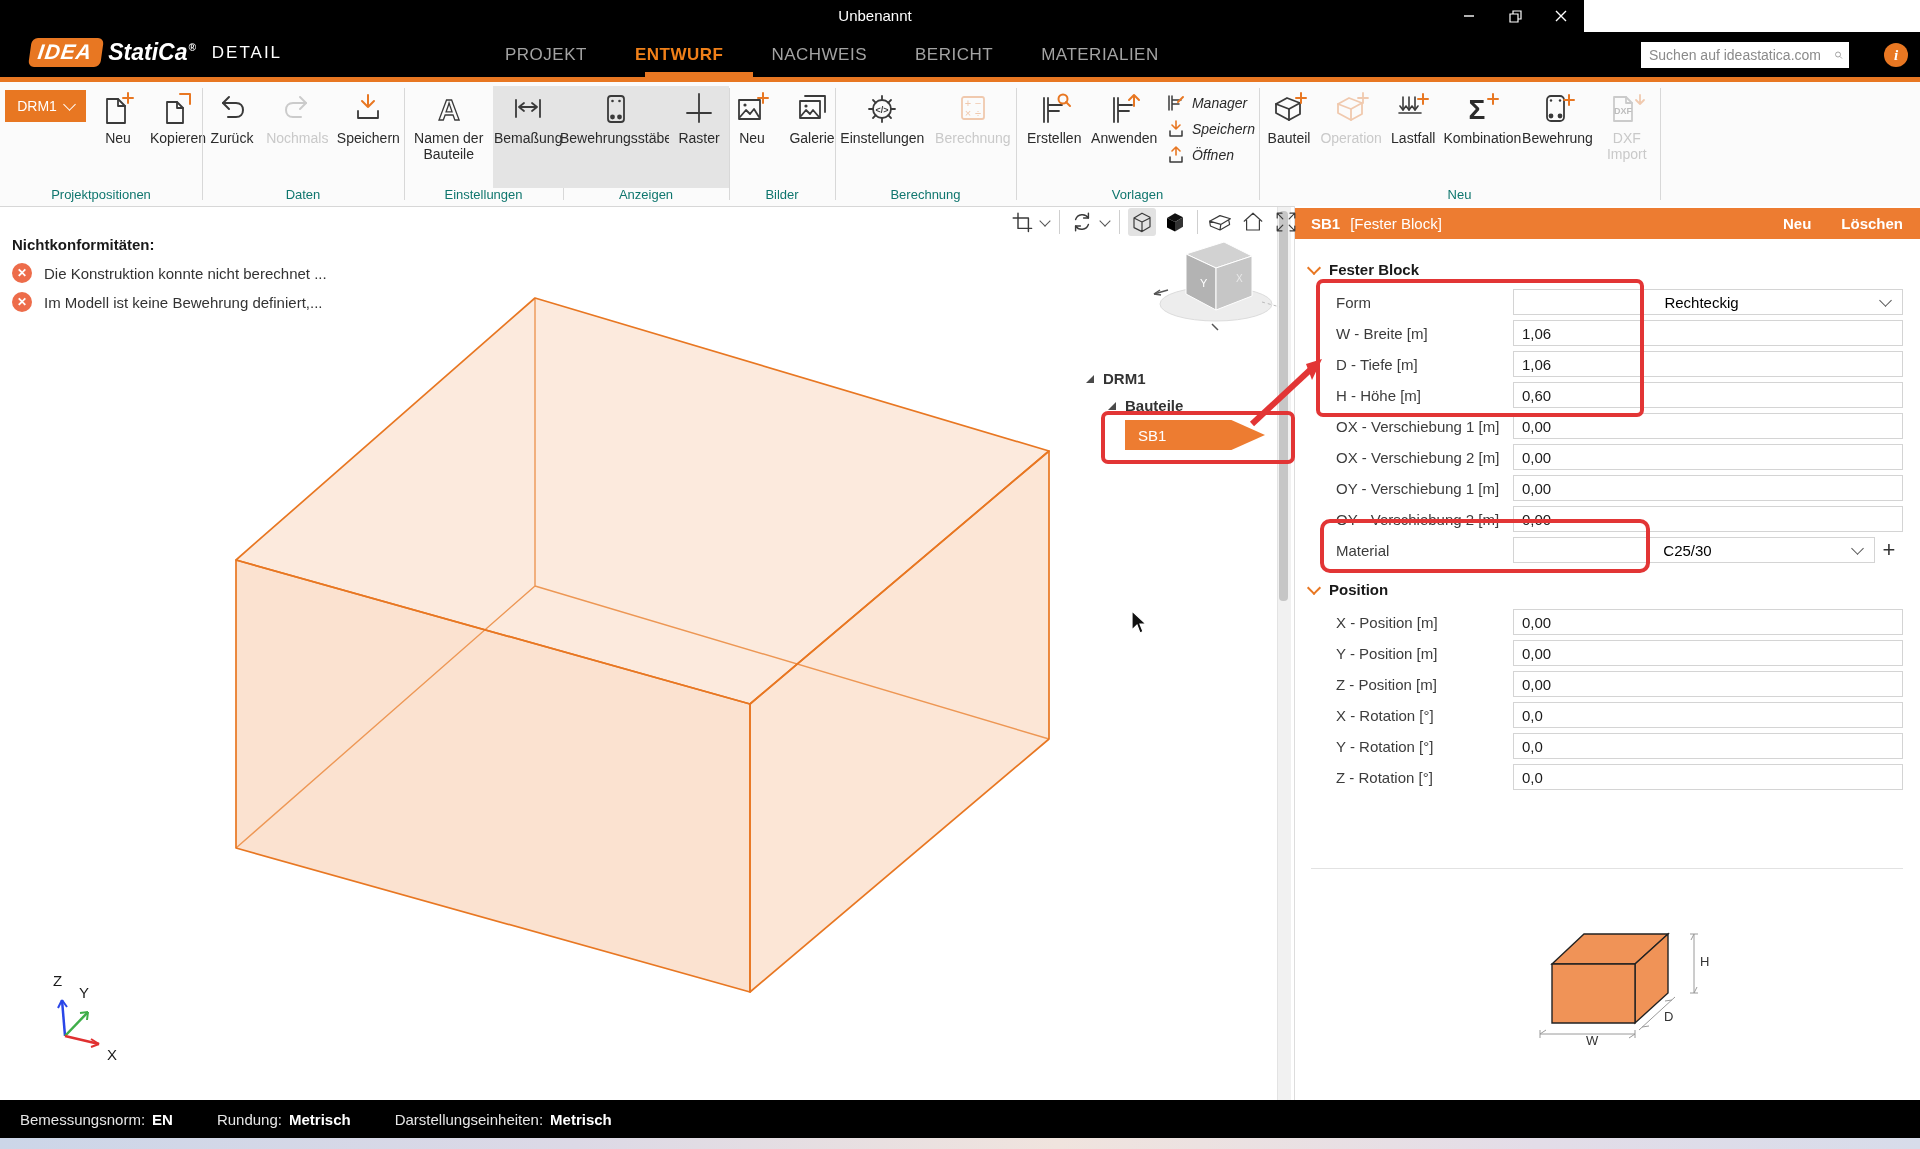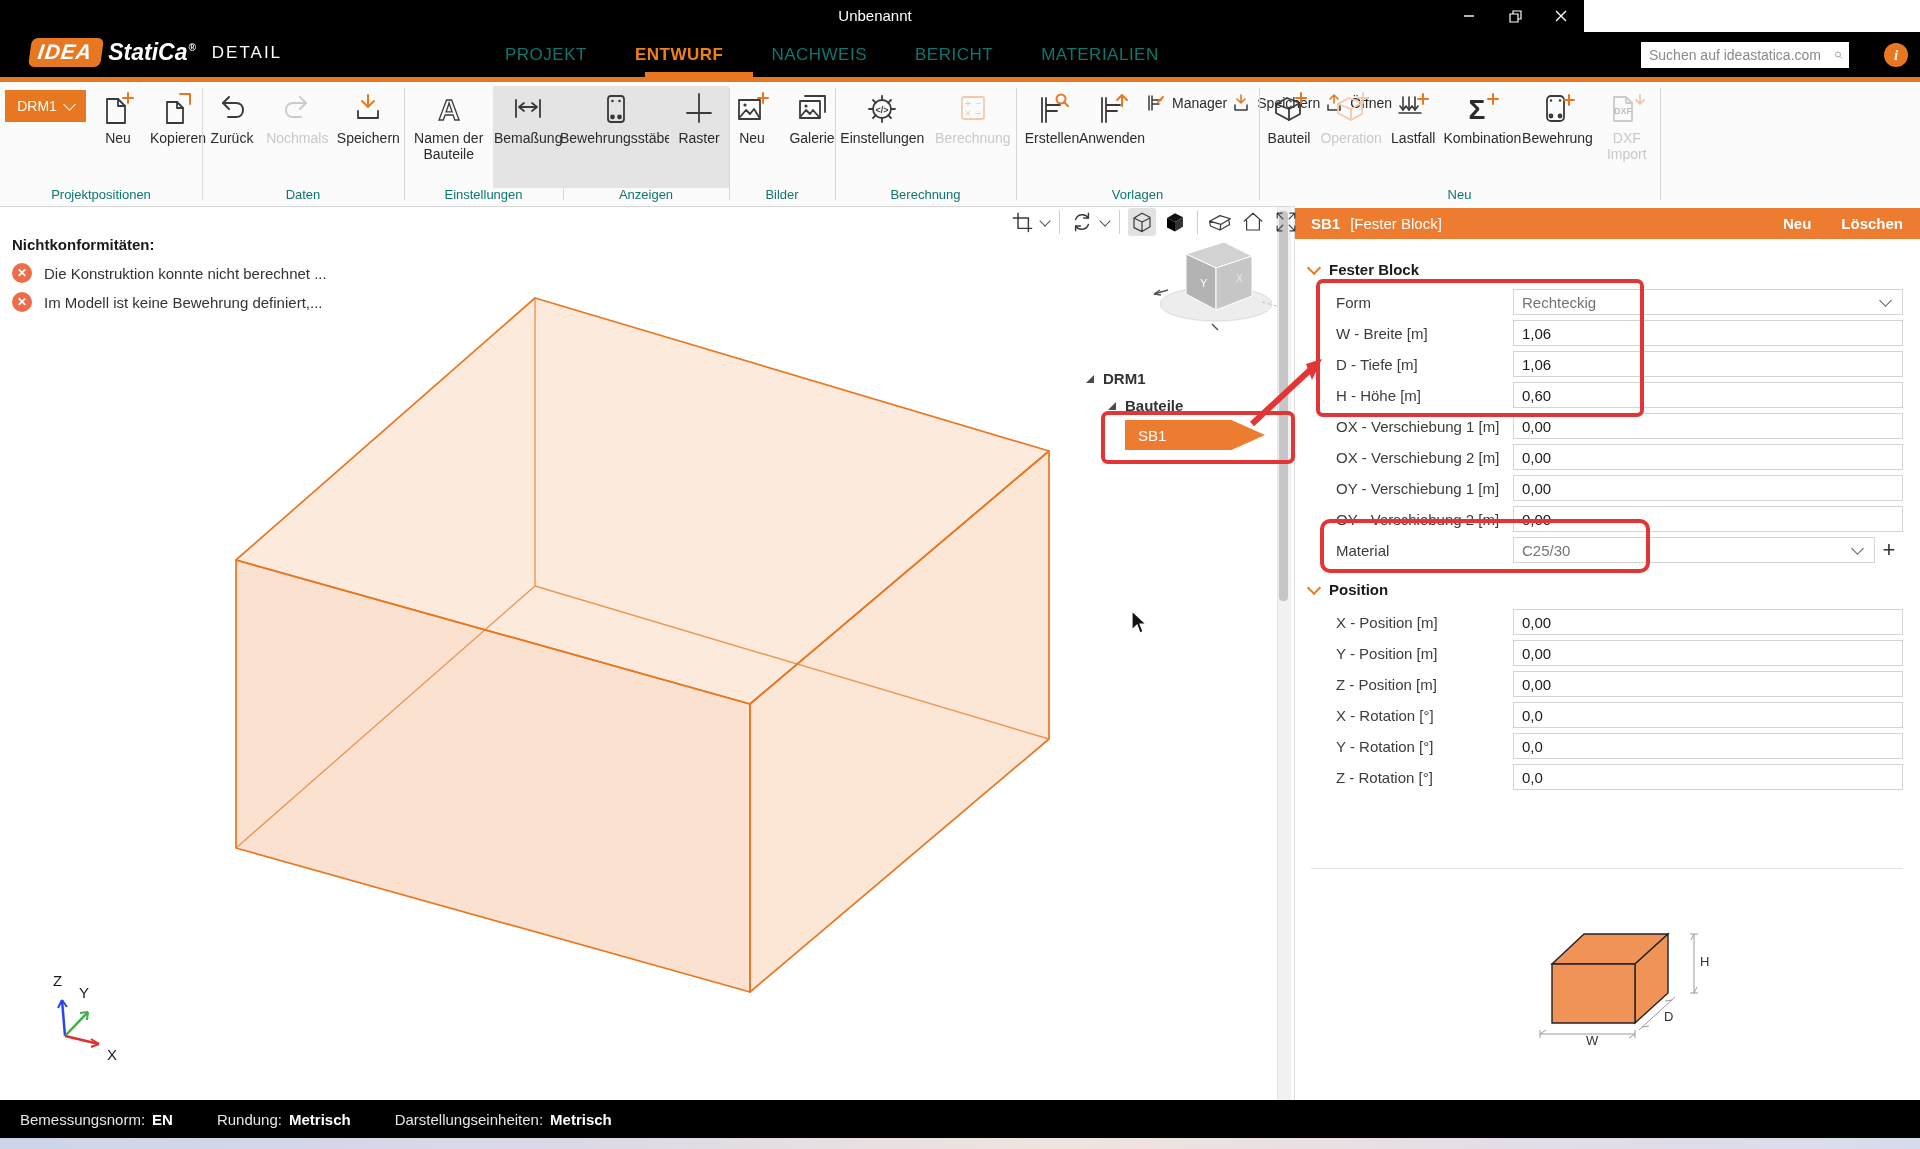--- a/index.html
+++ b/index.html
@@ -16,21 +16,21 @@
 
   
   .menubar{position:absolute;left:0;top:32px;width:1920px;height:45px;background:#000;}
   .brand{position:absolute;left:30px;top:6px;display:flex;align-items:center;}
   .brand-idea{background:#e87722;color:#fff;font-weight:bold;font-style:italic;font-size:21px;
               padding:2px 10px 3px 8px;border-radius:6px;transform:skewX(-8deg);letter-spacing:1px;}
   .brand-statica{color:#fff;font-weight:bold;font-style:italic;font-size:23px;margin-left:6px;}
   .brand-reg{color:#fff;font-size:10px;vertical-align:super;margin-left:1px;}
   .brand-product{color:#fff;font-size:17px;letter-spacing:2px;margin-left:16px;font-weight:400;}
   .menutabs{position:absolute;left:505px;top:0;height:45px;display:flex;gap:48px;align-items:center;}
-  .menutab{color:#0f766e;font-size:17px;letter-spacing:.5px;cursor:default;}
+  .menutab{color:#a3a3a3;font-size:17px;letter-spacing:.5px;cursor:default;}
   .menutab.active{color:#f08019;font-weight:bold;}
   .accent-line{position:absolute;left:0;top:77px;width:1920px;height:5px;background:#e87722;}
   .accent-active{position:absolute;left:645px;top:72px;width:108px;height:10px;background:#e87722;}
   .searchbox{position:absolute;left:1641px;top:10px;width:208px;height:26px;background:#fff;
              display:flex;align-items:center;}
   .searchbox input{border:0;outline:0;flex:1;font-size:14px;color:#555;padding:0 4px 0 8px;
                    font-family:"Liberation Sans",sans-serif;background:transparent;}
   .searchbox input::placeholder{color:#8a8a8a;}
   .infobtn{position:absolute;left:1884px;top:11px;width:24px;height:24px;border-radius:50%;
            background:#e87722;color:#fff;font-weight:bold;font-size:15px;text-align:center;
@@ -48,21 +48,21 @@
   .bigbtn{display:flex;flex-direction:column;align-items:center;padding:4px 6px 2px;min-width:48px;}
   .bigbtn .blabel{font-size:14px;color:#2b2b2b;margin-top:2px;text-align:center;line-height:1.15;
                   white-space:nowrap;}
   .bigbtn .blabel.wrap{white-space:normal;width:92px;}
   .bigbtn.toggled{background:#e4e4e4;}
   .bigbtn.disabled .blabel{color:#c9c9c9;}
   .drm-btn{position:absolute;left:5px;top:8px;width:81px;height:32px;background:#e87722;color:#fff;
            display:flex;align-items:center;justify-content:center;gap:8px;font-size:14px;}
   .chev-w{width:8px;height:8px;border-right:1.5px solid #fff;border-bottom:1.5px solid #fff;
           transform:rotate(45deg);margin-top:-4px;}
-  .smallcol{display:flex;flex-direction:row;justify-content:flex-start;gap:4px;padding:6px 4px;}
+  .smallcol{display:flex;flex-direction:column;justify-content:flex-start;gap:4px;padding:6px 4px;font-style:italic;}
   .smallitem{display:flex;align-items:center;gap:6px;height:22px;}
   .smallitem .slabel{font-size:14px;color:#2b2b2b;}
 
   
   .viewport{position:absolute;left:0;top:207px;width:1276px;height:893px;background:#fff;}
   .vtoolbar{position:absolute;left:1008px;top:208px;display:flex;align-items:center;gap:5px;z-index:4;}
   .vtb{width:28px;height:28px;display:flex;align-items:center;justify-content:center;border-radius:3px;}
   .vtb.active{background:#e2e2e2;}
   .vtb-sep{width:1px;height:24px;background:#cfcfcf;margin:0 3px;}
   .vchev{width:7px;height:7px;border-right:1.5px solid #555;border-bottom:1.5px solid #555;
@@ -102,21 +102,21 @@
   .sectitle .schev{width:8px;height:8px;border-right:2px solid #e87722;border-bottom:2px solid #e87722;
           transform:rotate(45deg);margin-bottom:3px;}
   .sectitle .stxt{font-size:15px;font-weight:bold;color:#1a1a1a;}
   .pbody{position:absolute;left:0;top:33px;width:626px;padding-top:20px;}
   .prow{display:flex;align-items:center;height:26px;margin:0 18px 5px 41px;}
   .plabel{flex:0 0 177px;font-size:15px;color:#3c3c3c;}
   .pinput{flex:1;height:26px;border:1px solid #d4d4d4;font-size:15px;color:#1a1a1a;padding:0 0 0 8px;
           box-sizing:border-box;font-family:"Liberation Sans",sans-serif;outline:none;background:#fff;}
   .pselect{flex:1;height:26px;border:1px solid #d4d4d4;display:flex;align-items:center;
            box-sizing:border-box;background:#fff;}
-  .pselect .sval{flex:1;font-size:15px;color:#737373;padding-left:8px;}
+  .pselect .sval{flex:1;font-size:15px;color:#000000;padding-left:8px;text-align:center;}
   .pselect .dchev{width:8px;height:8px;border-right:1.5px solid #555;border-bottom:1.5px solid #555;
           transform:rotate(45deg);margin:-3px 12px 0 0;}
   .addbtn{width:28px;text-align:center;font-size:22px;color:#333;font-weight:400;line-height:26px;}
   .psep{position:absolute;left:16px;top:662px;width:592px;height:1px;background:#e2e2e2;}
   .pdiagram{position:absolute;left:243px;top:712px;}
 
   
   .redrect{position:absolute;border:4px solid #e23535;border-radius:7px;z-index:8;}
   .overlay{position:absolute;z-index:9;pointer-events:none;}
 

